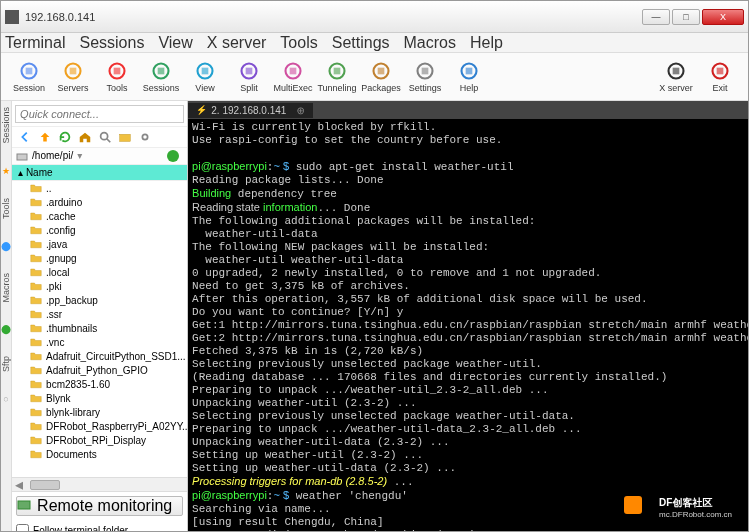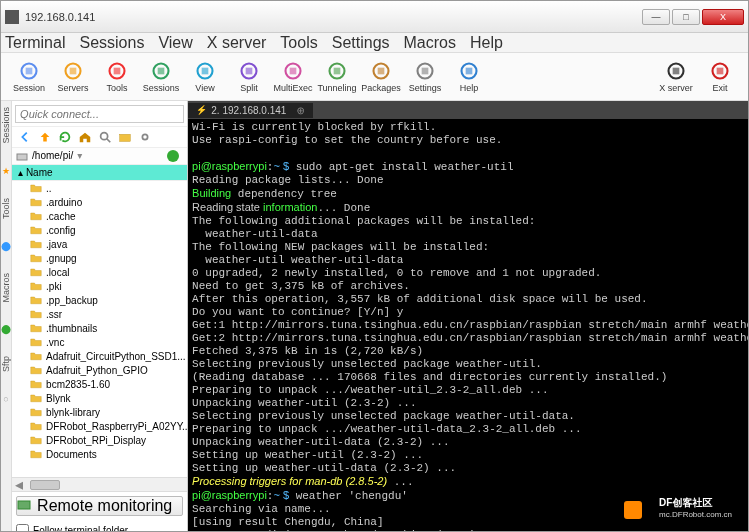--- a/index.html
+++ b/index.html
@@ -37,21 +37,21 @@
 .remotebtn { width:100%; background:linear-gradient(#fafafa,#e8e8e8); border:1px solid #bbb; font-size:16px; padding:0; display:flex; align-items:center; gap:6px; border-radius:2px; }
 .follow { display:flex; align-items:center; gap:4px; font-size:10px; padding:4px; }
 .termwrap { flex:1; display:flex; flex-direction:column; background:#000; }
 .tabstrip { height:18px; background:#444; display:flex; align-items:center; }
 .ttab { background:#222; color:#ccc; font-size:10px; padding:2px 8px; display:flex; align-items:center; gap:4px; }
 .ttab .bolt { color:#fc0; font-size:9px; }
 .term { flex:1; background:#000; color:#ccc; font-family:"Consolas","Courier New",monospace; font-size:11px; line-height:13px; padding:2px 4px; overflow:hidden; white-space:pre; }
 .g { color:#4f4; }
 .b { color:#5bf; }
 .y { color:#ff5;font-style:italic; }
-.watermark { position:absolute; right:8px; bottom:8px; color:#fff; font-size:10px; background:rgba(0,0,0,0.4); padding:4px 8px; display:flex; align-items:flex-end; gap:17px; border-radius:3px; }
+.watermark { position:absolute; right:8px; bottom:8px; color:#fff; font-size:10px; background:rgba(0,0,0,0.4); padding:4px 8px; display:flex; align-items:flex-start; gap:17px; border-radius:3px; }
 .watermark .logo { width:18px; height:18px; background:#f80; border-radius:3px; }
 </style>
 </head>
 <body>
 
 <div class="titlebar">
   <div class="icon"></div>
   <div class="title">192.168.0.141</div>
   <div class="winbtns">
     <div class="winbtn">—</div>

